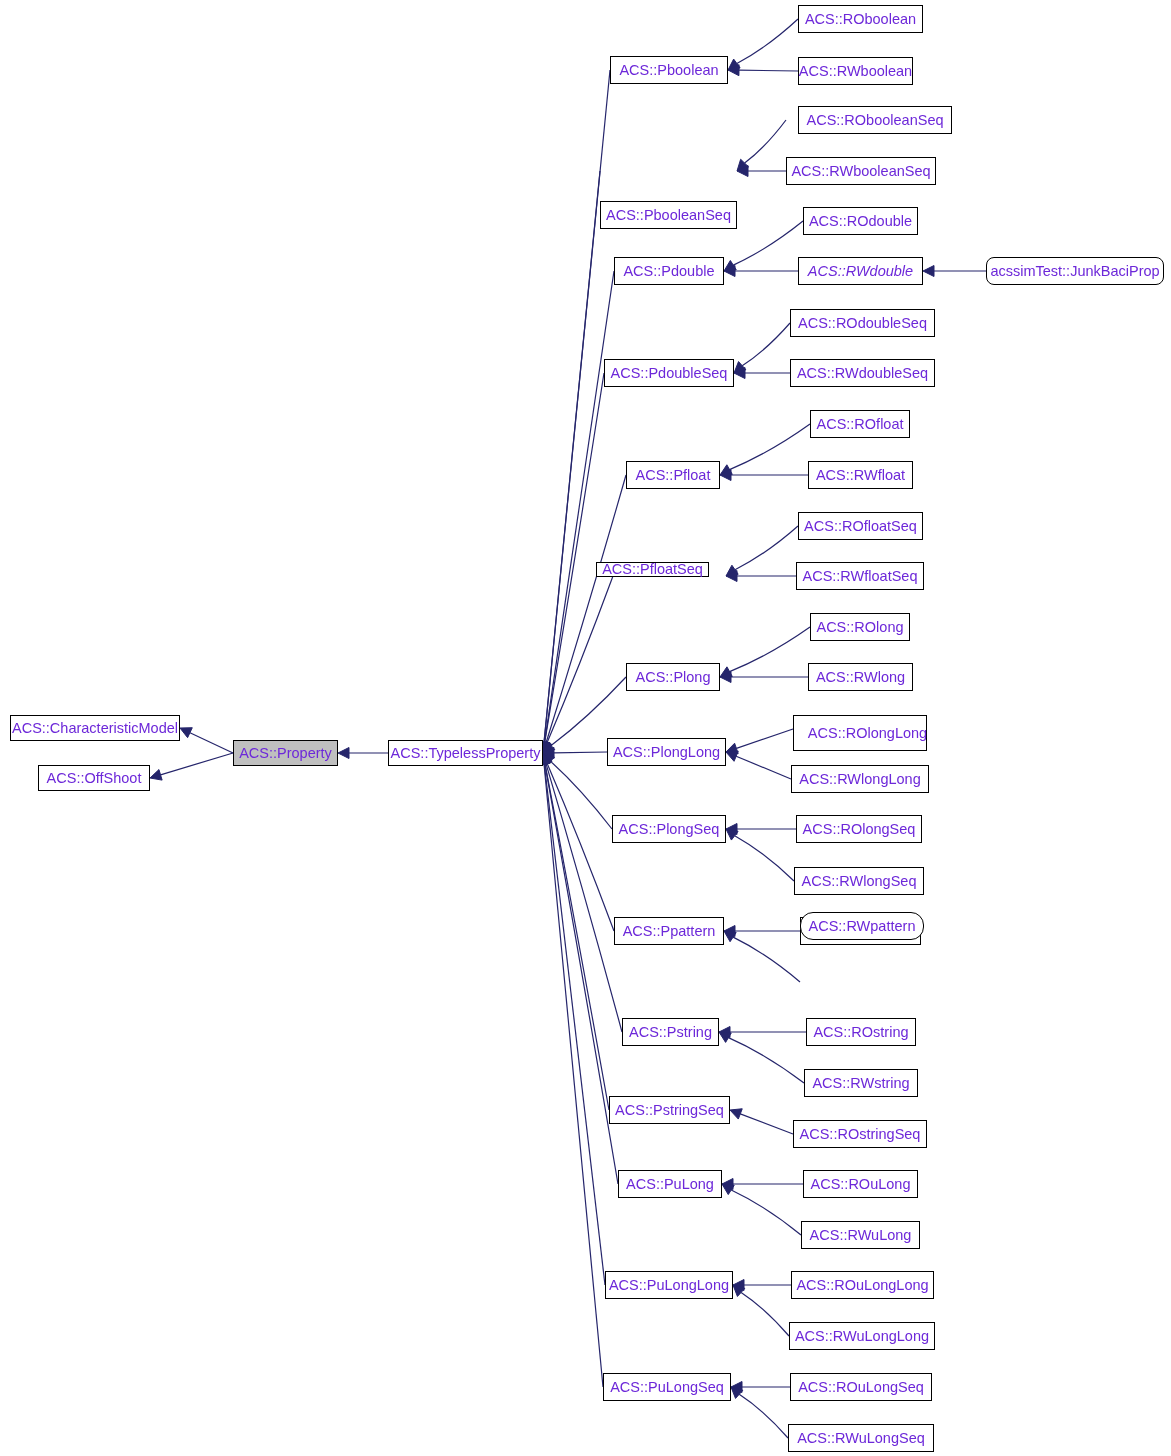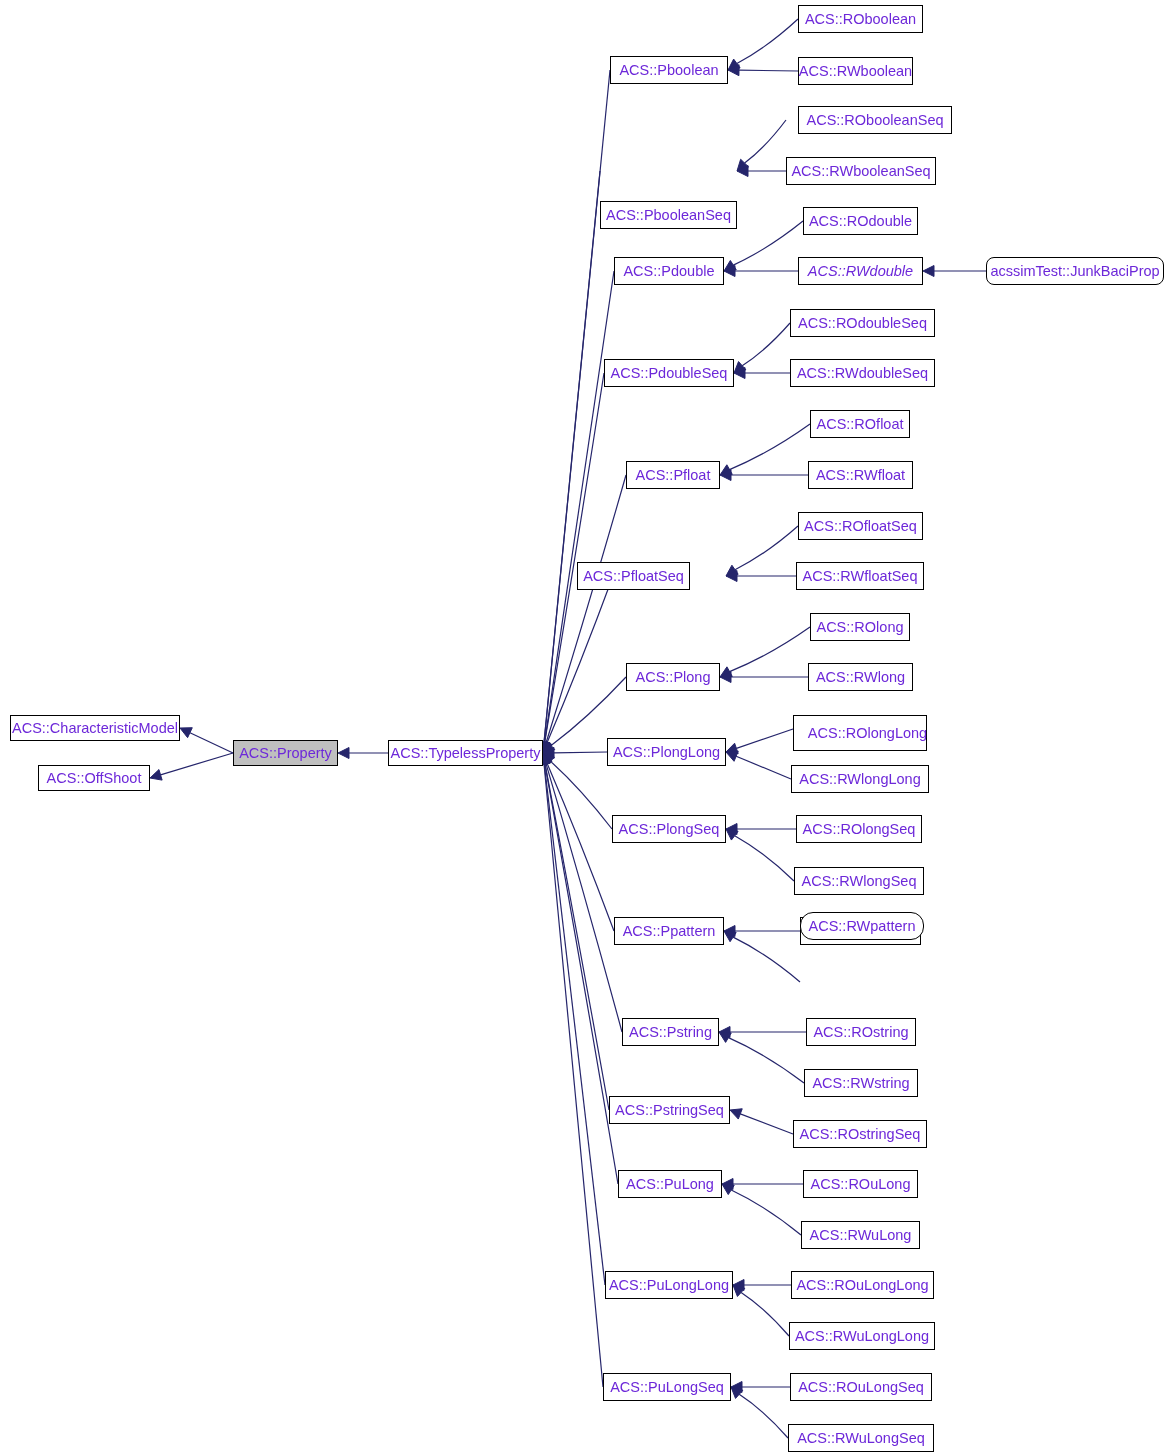--- a/index.html
+++ b/index.html
@@ -249,21 +249,21 @@
     <div class="node" style="left: 614px; top: 257px; width: 110px; height: 28px;">ACS::Pdouble</div>
     <div class="node" style="left: 803px; top: 207px; width: 115px; height: 28px;">ACS::ROdouble</div>
     <div class="node" style="left: 798px; top: 257px; width: 125px; height: 28px; font-style: italic;">ACS::RWdouble</div>
     <div class="node" style="left: 986px; top: 257px; width: 178px; height: 28px; border-radius: 8px;">acssimTest::JunkBaciProp</div>
     <div class="node" style="left: 604px; top: 359px; width: 130px; height: 28px;">ACS::PdoubleSeq</div>
     <div class="node" style="left: 790px; top: 309px; width: 145px; height: 28px;">ACS::ROdoubleSeq</div>
     <div class="node" style="left: 790px; top: 359px; width: 145px; height: 28px;">ACS::RWdoubleSeq</div>
     <div class="node" style="left: 626px; top: 461px; width: 94px; height: 28px;">ACS::Pfloat</div>
     <div class="node" style="left: 810px; top: 410px; width: 100px; height: 28px;">ACS::ROfloat</div>
     <div class="node" style="left: 808px; top: 461px; width: 105px; height: 28px;">ACS::RWfloat</div>
-    <div class="node" style="left: 577px; top: 562px; width: 113px; height: 28px; text-align: center;">ACS::PfloatSeq</div>
+    <div class="node" style="left: 596px; top: 562px; width: 113px; height: 15px; text-align: center;">ACS::PfloatSeq</div>
     <div class="node" style="left: 798px; top: 512px; width: 125px; height: 28px;">ACS::ROfloatSeq</div>
     <div class="node" style="left: 796px; top: 562px; width: 128px; height: 28px;">ACS::RWfloatSeq</div>
     <div class="node" style="left: 626px; top: 663px; width: 94px; height: 28px;">ACS::Plong</div>
     <div class="node" style="left: 810px; top: 613px; width: 100px; height: 28px;">ACS::ROlong</div>
     <div class="node" style="left: 808px; top: 663px; width: 105px; height: 28px;">ACS::RWlong</div>
     <div class="node" style="left: 607px; top: 738px; width: 119px; height: 28px;">ACS::PlongLong</div>
     <div class="node" style="left: 793px; top: 715px; width: 134px; height: 36px; padding-left: 15px;">ACS::ROlongLong</div>
     <div class="node" style="left: 791px; top: 765px; width: 138px; height: 28px;">ACS::RWlongLong</div>
     <div class="node" style="left: 612px; top: 815px; width: 114px; height: 28px;">ACS::PlongSeq</div>
     <div class="node" style="left: 796px; top: 815px; width: 126px; height: 28px;">ACS::ROlongSeq</div>

